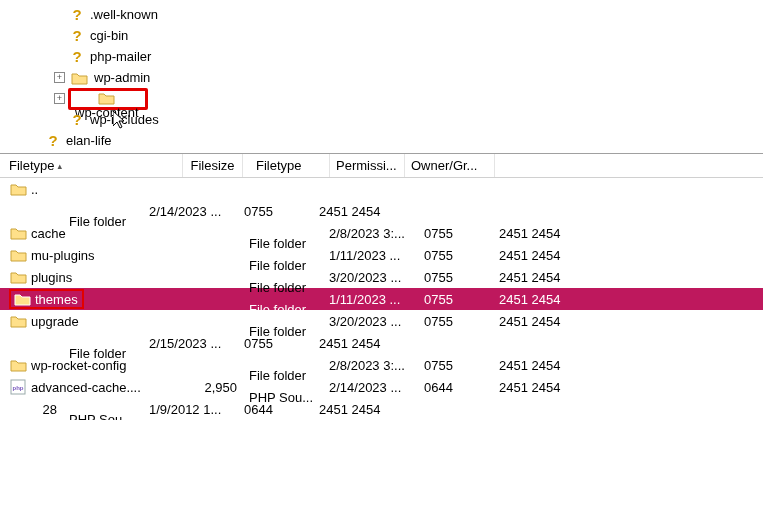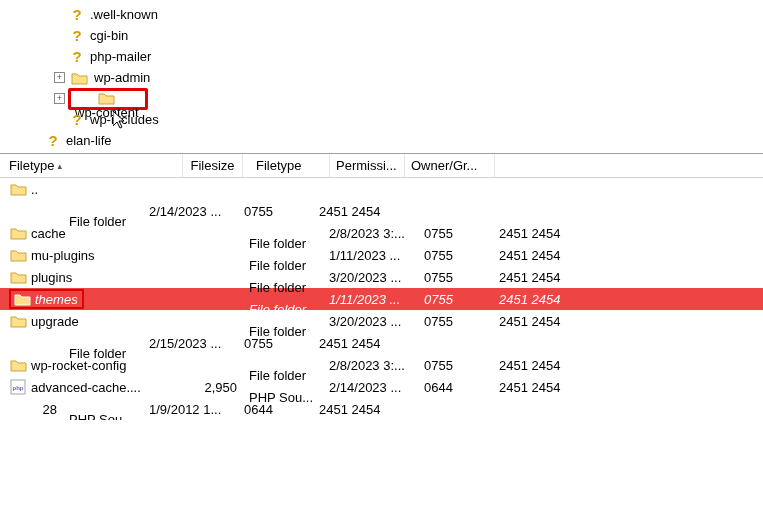--- a/index.html
+++ b/index.html
@@ -95,23 +95,22 @@
 
   
   .rows { }
   .row {
     display: flex;
     align-items: center;
     height: 22px;
     padding-left: 3px;
   }
   .row.sel {
-    background: #ef4444;
+    background: #be185d;
     color: #fff;
-    font-style: italic;
   }
   .row.sel .filetype-cell,
   .row.sel .cell { color:#fff; }
   .row .cell { padding: 0 6px; overflow: hidden; text-overflow: ellipsis; white-space: nowrap; }
   .row .name-cell { width: 180px; display:flex; align-items:center; gap:4px; }
   .row .size-cell { width: 60px; text-align:right; }
   .row .type-cell { width: 80px; margin-top: 21px; }
   .row .mod-cell  { width: 95px; }
   .row .perm-cell { width: 75px; }
   .row .own-cell  { width: 90px; }

